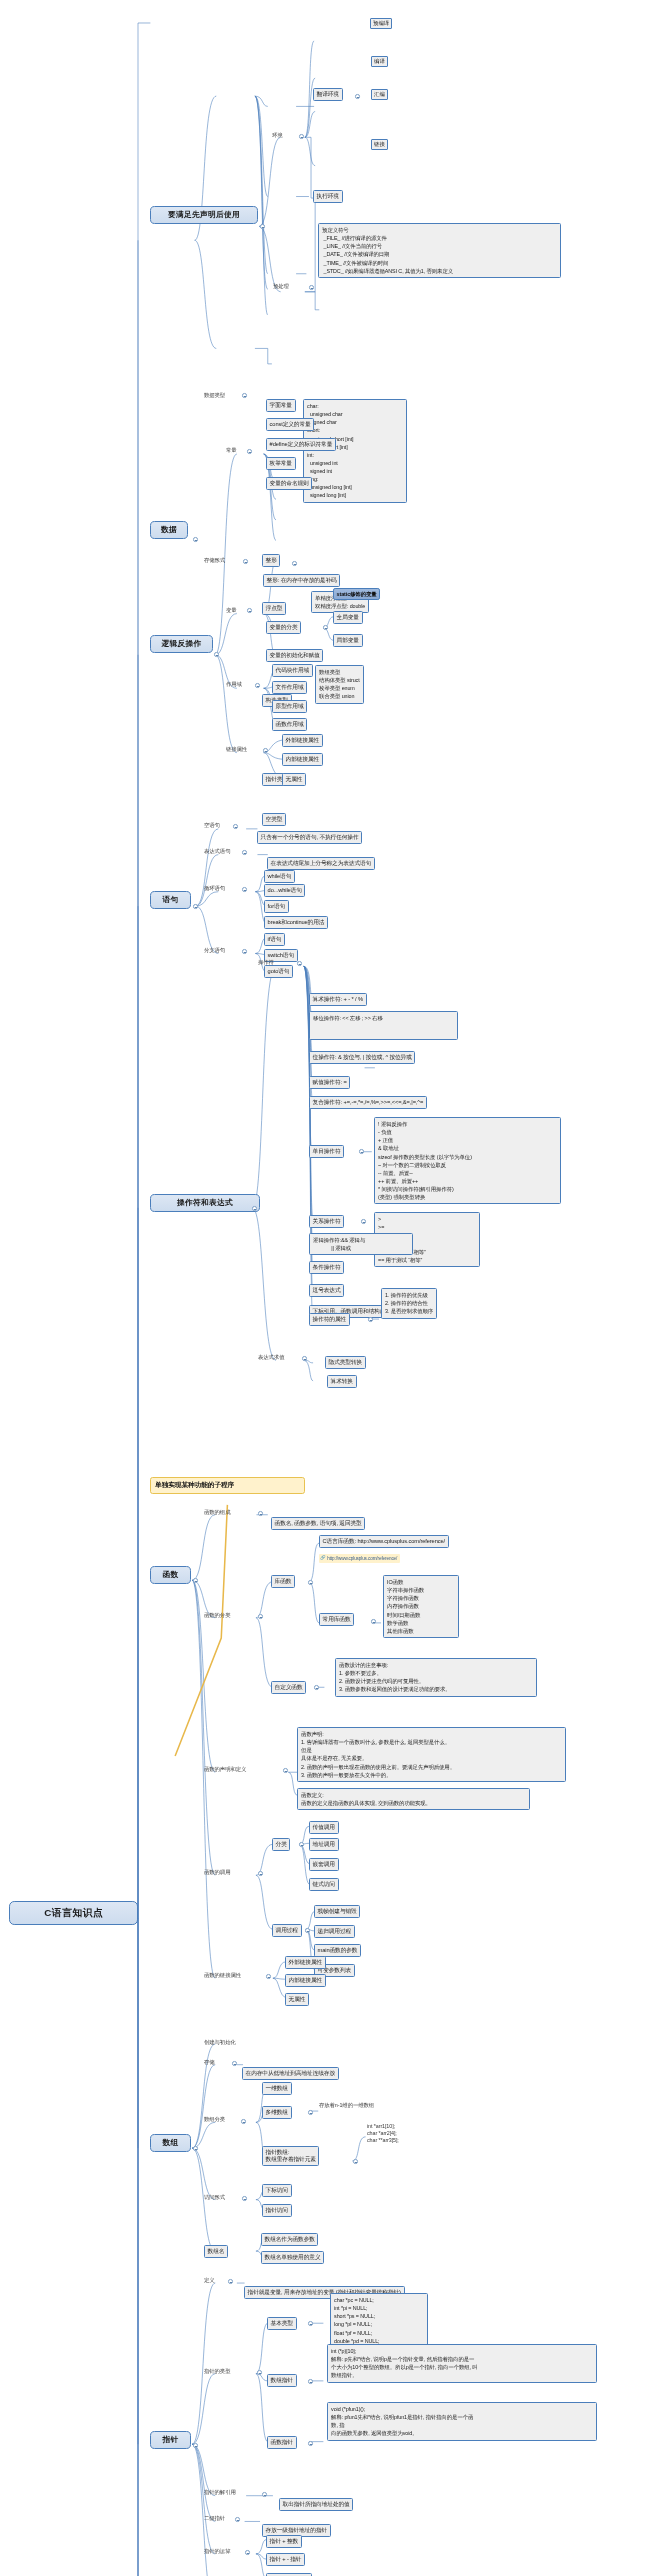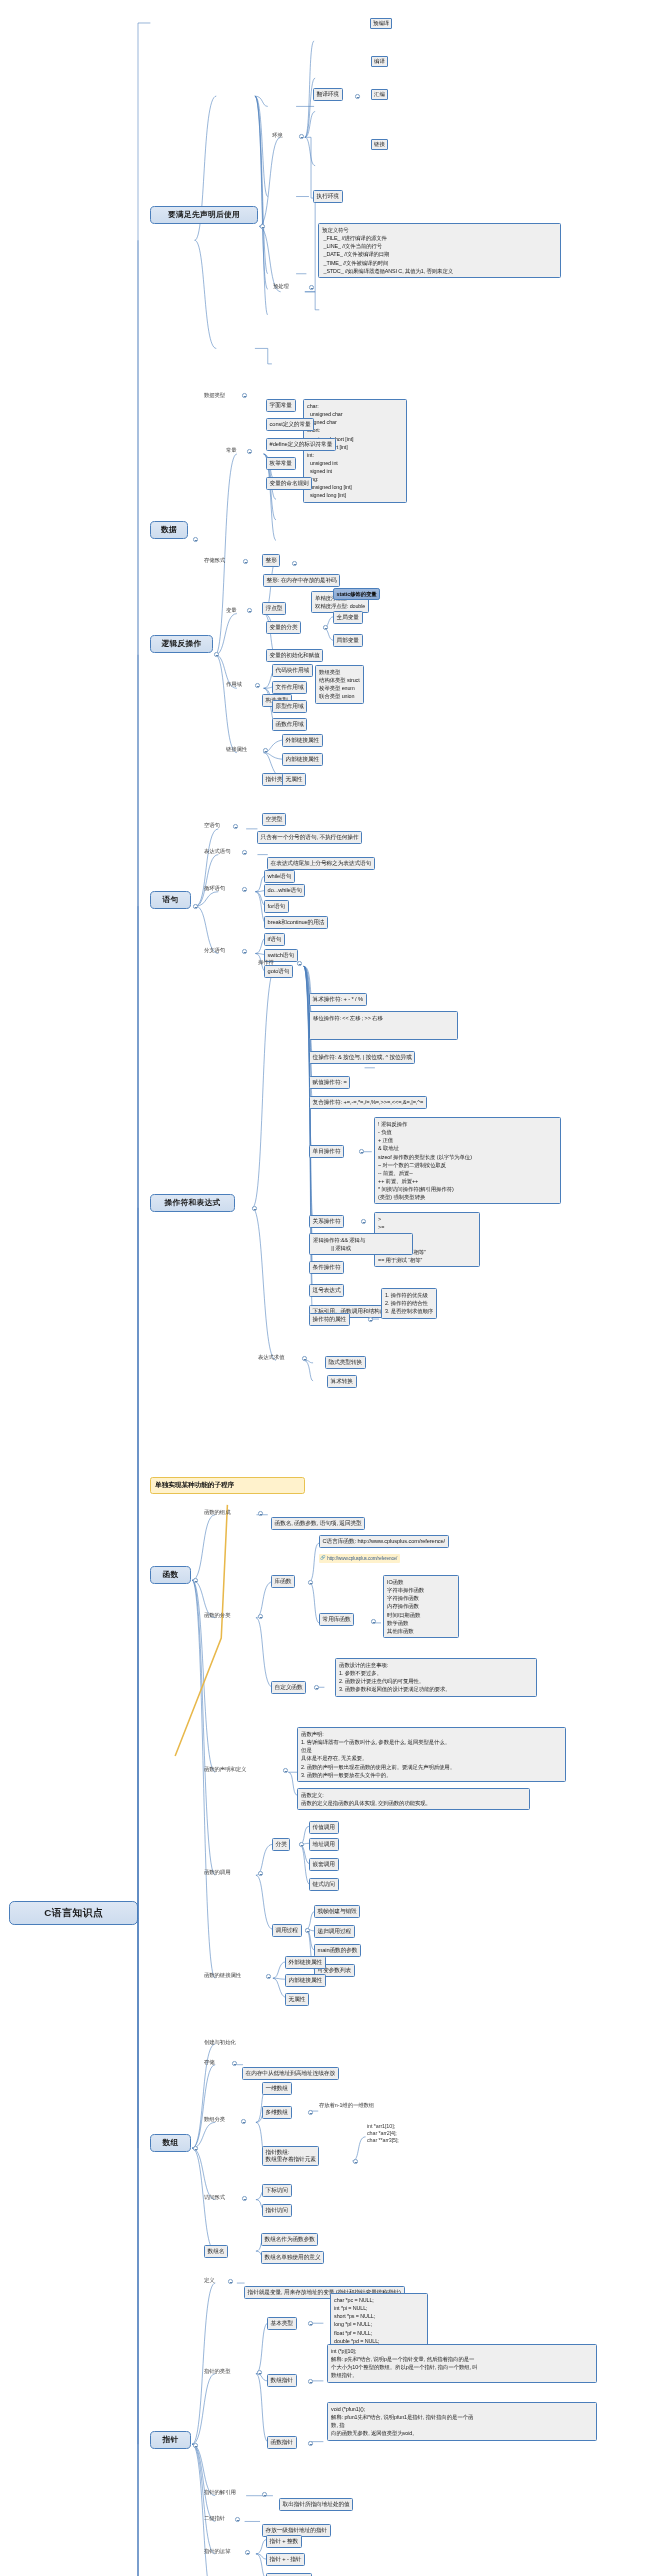--- a/index.html
+++ b/index.html
@@ -447,21 +447,21 @@
   <div class="node sub" style="left:264px; top:884px;">do...while语句</div>
   <div class="node sub" style="left:264px; top:900px;">for语句</div>
   <div class="node sub" style="left:264px; top:916px;">break和continue的用法</div>
 
   <div class="node noborder" style="left:204px; top:947px;">分支语句</div>
   <span class="collapse" style="left:242px; top:949px;"></span>
   <div class="node sub" style="left:264px; top:933px;">if语句</div>
   <div class="node sub" style="left:264px; top:949px;">switch语句</div>
   <div class="node sub" style="left:264px; top:965px;">goto语句</div>
 
-  <div class="node branch" style="left:150px; top:1194px; width:85px;">操作符和表达式</div>
+  <div class="node branch" style="left:150px; top:1194px; width:110px;">操作符和表达式</div>
   <span class="collapse" style="left:252px; top:1206px;"></span>
 
   <div class="node noborder" style="left:258px; top:959px;">操作符</div>
   <span class="collapse" style="left:297px; top:961px;"></span>
 
   <div class="node sub" style="left:309px; top:993px;">算术操作符: + - * / %</div>
   <div class="node big" style="left:309px; top:1011px; width:149px; height:29px;">移位操作符: &lt;&lt; 左移 ; &gt;&gt; 右移</div>
   <div class="node sub" style="left:309px; top:1051px;">位操作符: &amp; 按位与, | 按位或, ^ 按位异或</div>
   <div class="node sub" style="left:309px; top:1076px;">赋值操作符: =</div>
   <div class="node sub" style="left:309px; top:1096px;">复合操作符: +=,-=,*=,/=,%=,&gt;&gt;=,&lt;&lt;=,&amp;=,|=,^=</div>

